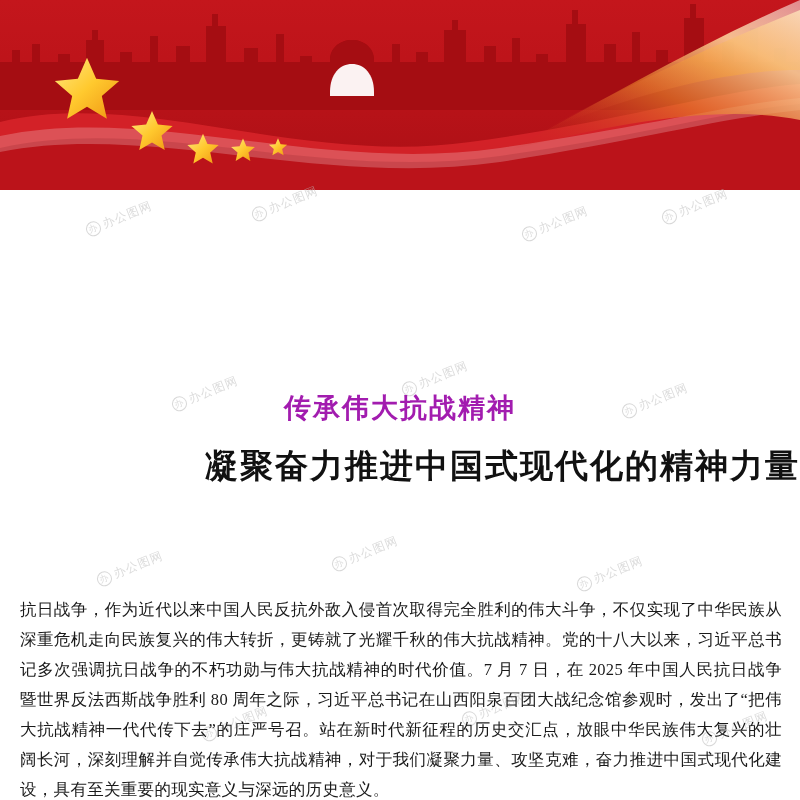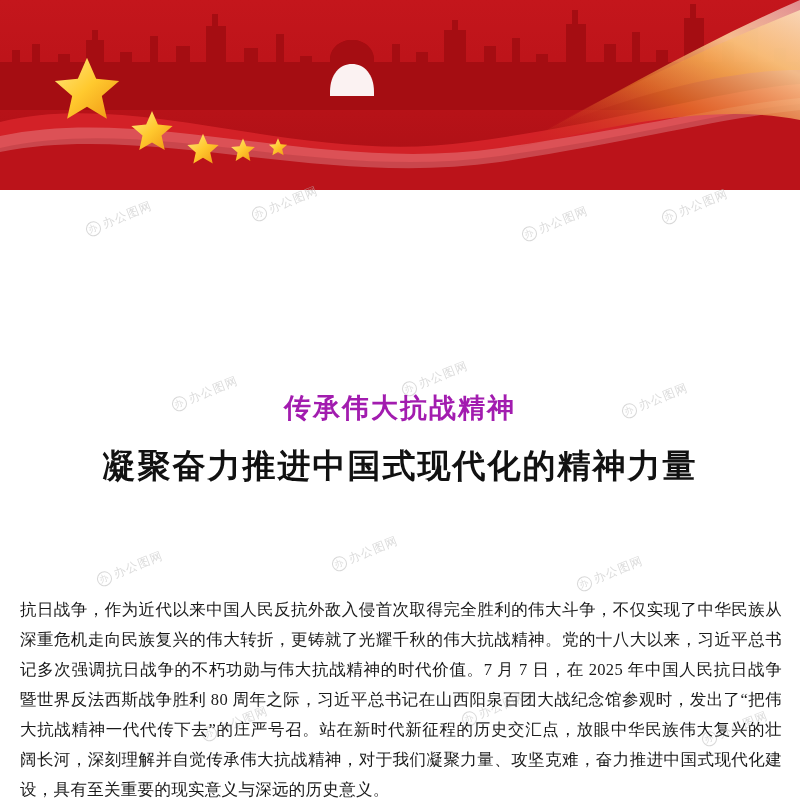--- a/index.html
+++ b/index.html
@@ -108,20 +108,21 @@
     font-family: "Liberation Serif", serif;
   }
   .title-line2 {
     font-size: 33px;
     font-weight: bold;
     color: #111111;
     letter-spacing: 2px;
     line-height: 46px;
     margin-top: 12px;
     font-family: "Liberation Serif", serif;
+    text-align: right;
   }
 
   
   .body-block {
     position: absolute;
     top: 578px;
     left: 20px;
     width: 762px;
   }
   .body-para {

